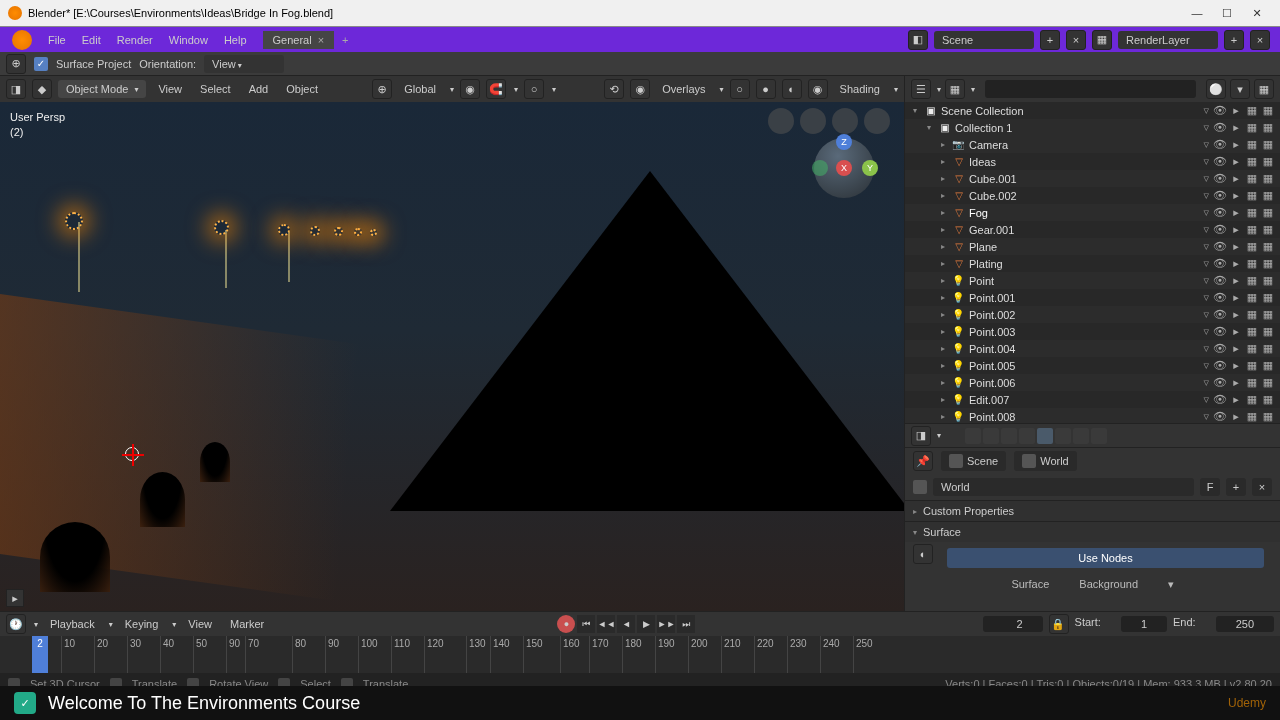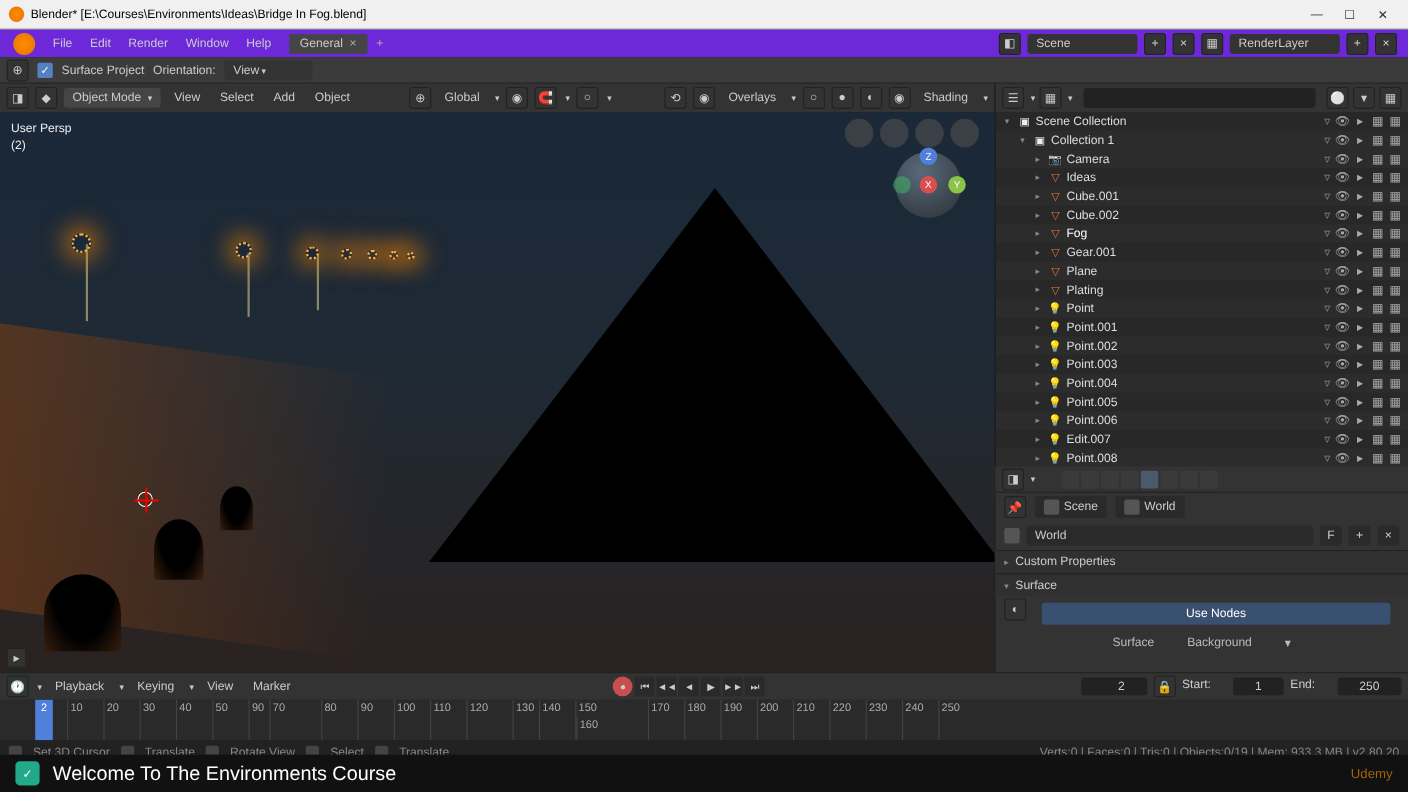--- a/index.html
+++ b/index.html
@@ -560,21 +560,21 @@
       <div class="tl-tick" style="left: 226px;">90</div>
       <div class="tl-tick" style="left: 245px;">70</div>
       <div class="tl-tick" style="left: 292px;">80</div>
       <div class="tl-tick" style="left: 325px;">90</div>
       <div class="tl-tick" style="left: 358px;">100</div>
       <div class="tl-tick" style="left: 391px;">110</div>
       <div class="tl-tick" style="left: 424px;">120</div>
       <div class="tl-tick" style="left: 466px;">130</div>
       <div class="tl-tick" style="left: 490px;">140</div>
       <div class="tl-tick" style="left: 523px;">150</div>
-      <div class="tl-tick" style="left: 524px; margin-top: 16px;">160</div>
+      <div class="tl-tick" style="left: 560px;">160</div>
       <div class="tl-tick" style="left: 589px;">170</div>
       <div class="tl-tick" style="left: 622px;">180</div>
       <div class="tl-tick" style="left: 655px;">190</div>
       <div class="tl-tick" style="left: 688px;">200</div>
       <div class="tl-tick" style="left: 721px;">210</div>
       <div class="tl-tick" style="left: 754px;">220</div>
       <div class="tl-tick" style="left: 787px;">230</div>
       <div class="tl-tick" style="left: 820px;">240</div>
       <div class="tl-tick" style="left: 853px;">250</div>
     </div>

